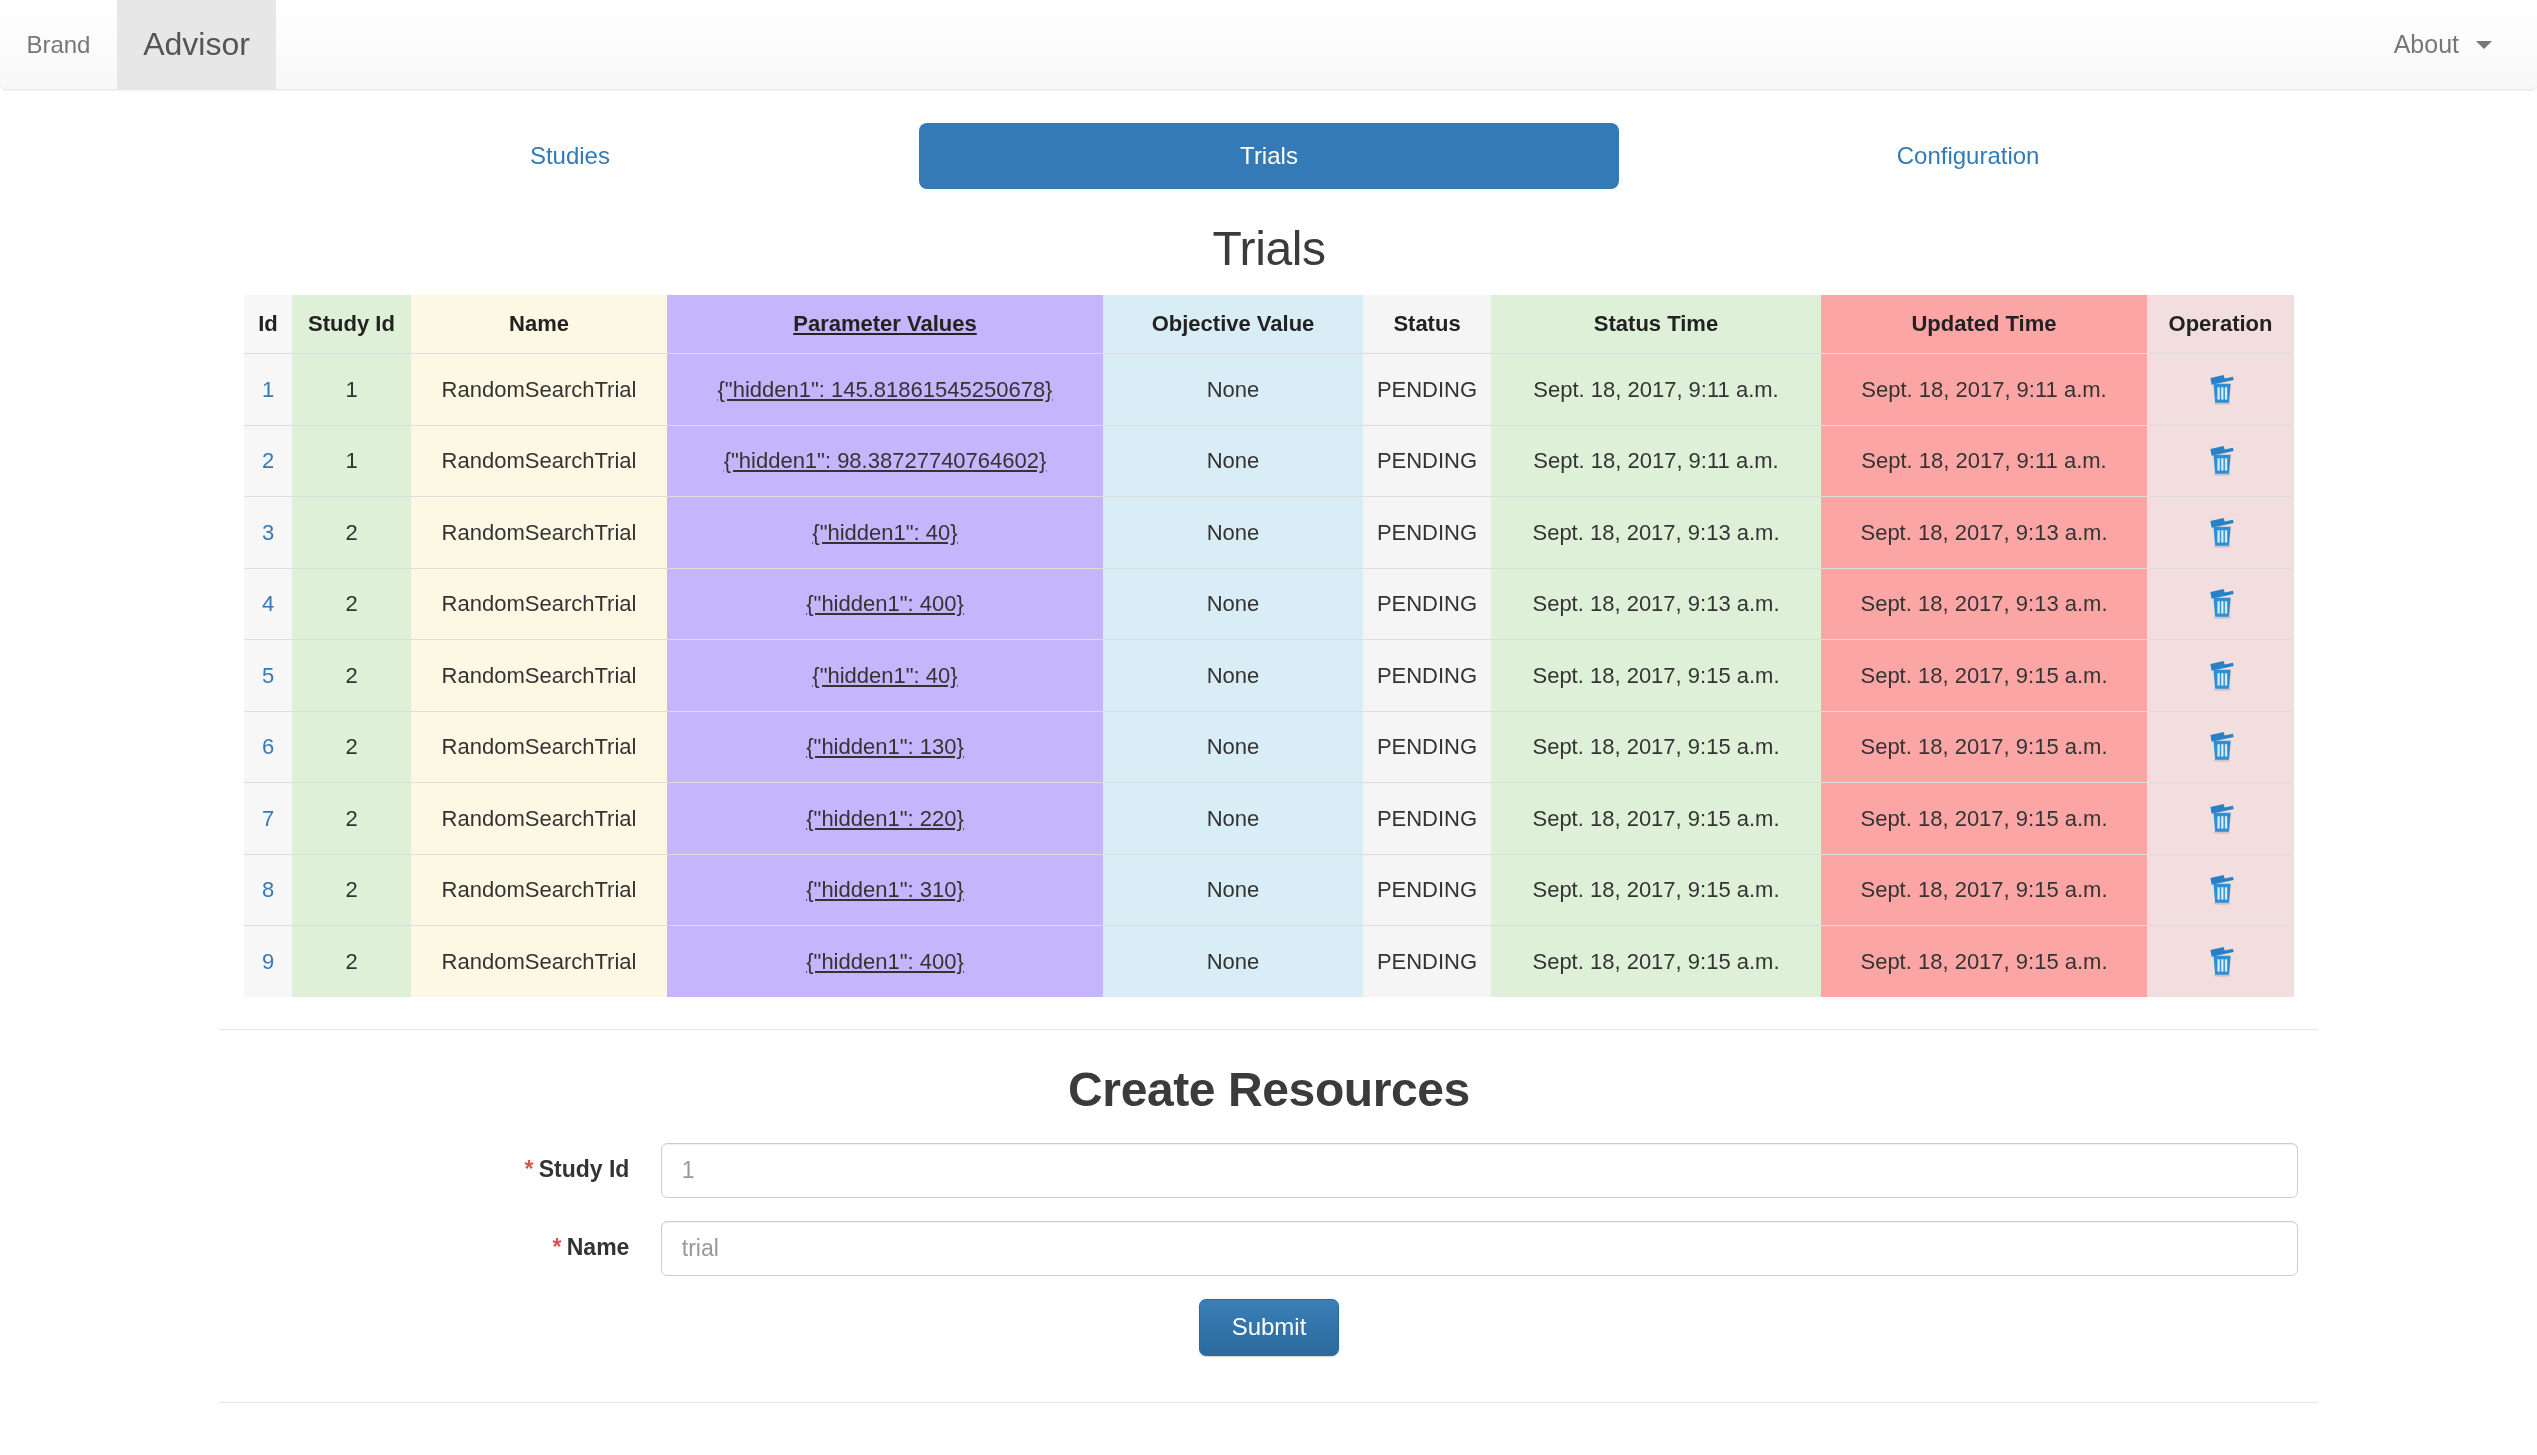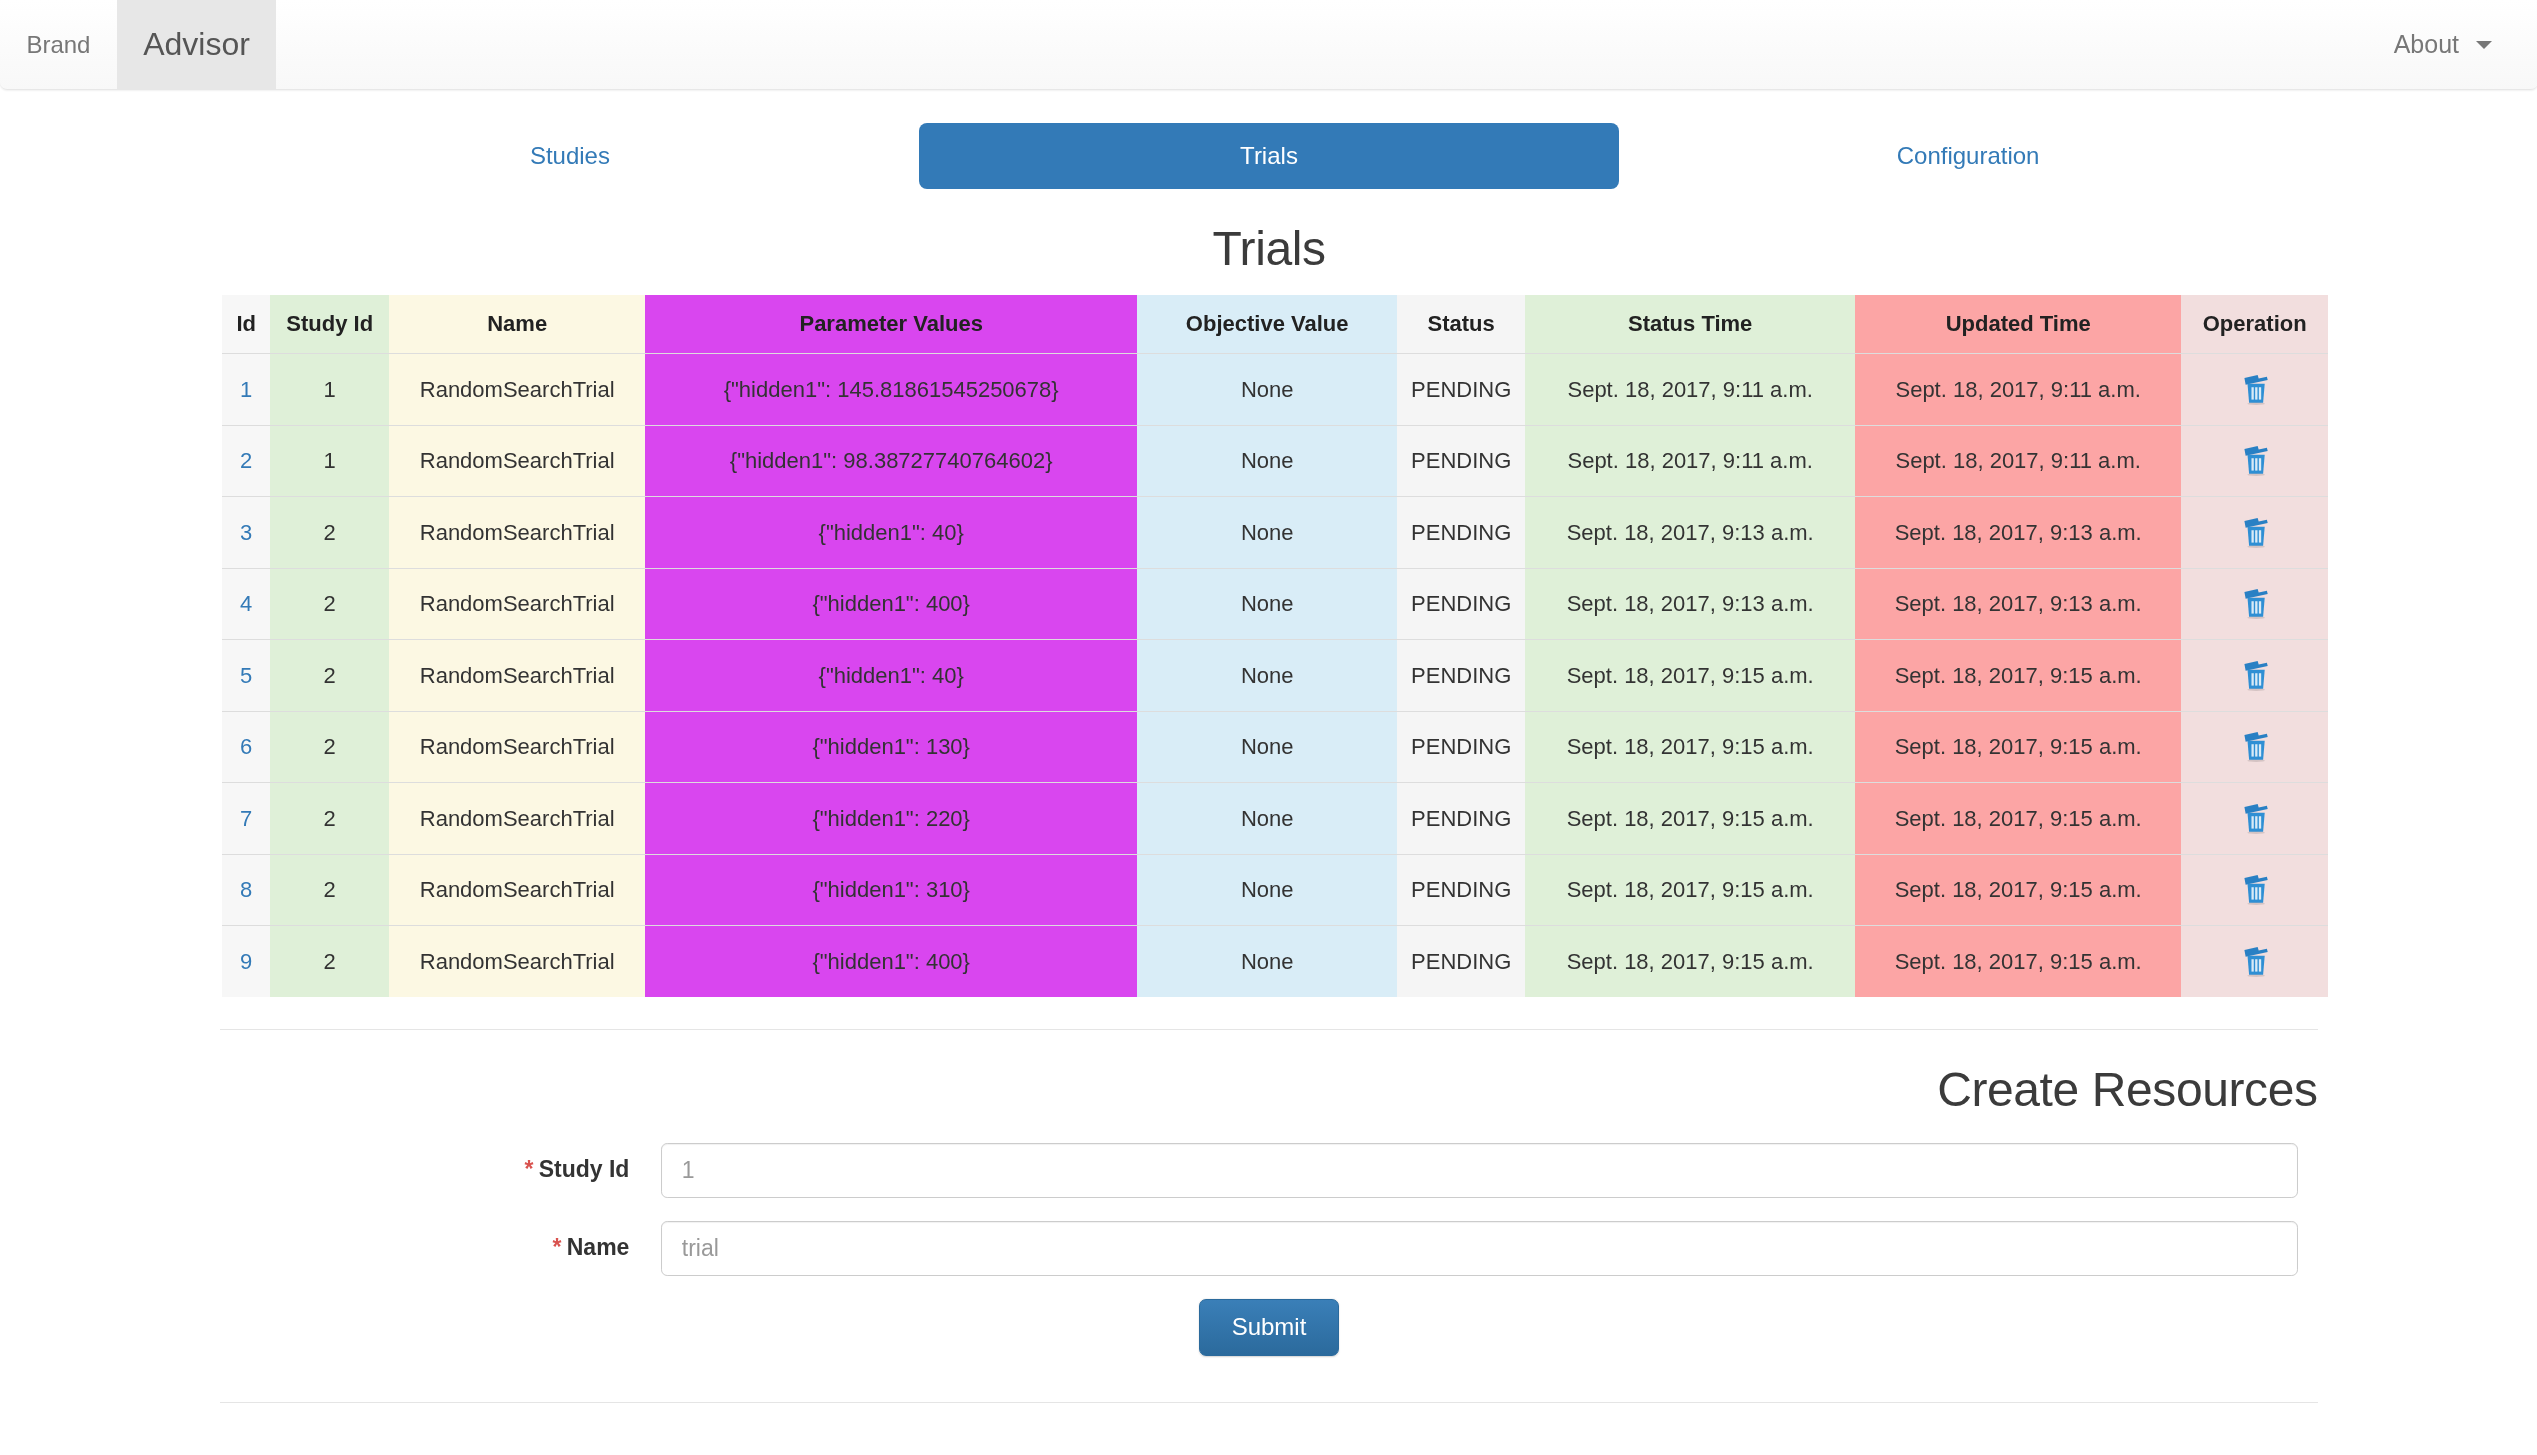--- a/index.html
+++ b/index.html
@@ -122,21 +122,21 @@
     text-align: center;
     padding: 14px 7px;
     border-top: 0.9px solid #dddddd;
     color: #333333;
     vertical-align: middle;
     white-space: nowrap;
   }
   .c-id      { width: 48px;  background:#f7f7f7; }
   .c-study   { width: 119px; background:#dff0d8; }
   .c-name    { width: 256px; background:#fcf8e3; }
-  .c-param   { width: 492px; background:#d946ef; }
+  .c-param   { width: 436px; background:#c4b5fd;text-decoration:underline; }
   .c-obj     { width: 260px; background:#d9edf7; }
   .c-status  { width: 128px; background:#f5f5f5; }
   .c-created { width: 330px; background:#dff0d8; }
   .c-updated { width: 326px; background:#fca5a5; }
   .c-oper    { width: 147px; background:#f2dede; }
 
   td.c-id a {
     color: #337ab7;
     text-decoration: none;
     cursor: pointer;
@@ -149,23 +149,23 @@
 
   
   hr.sep {
     border: none;
     border-top: 0.9px solid #e5e5e5;
     margin: 32px 0 0 0;
   }
 
   
   .form-title {
-    text-align: right;
+    text-align: center;
     font-size: 48px;
-    font-weight: normal;
+    font-weight: bold;
     color: #3b3b3b;
     margin: 32px 0 26.4px 0;
     letter-spacing: -0.4px;
   }
   .form-row {
     display: flex;
     align-items: flex-start;
     margin-bottom: 23px;
   }
   .form-label {

